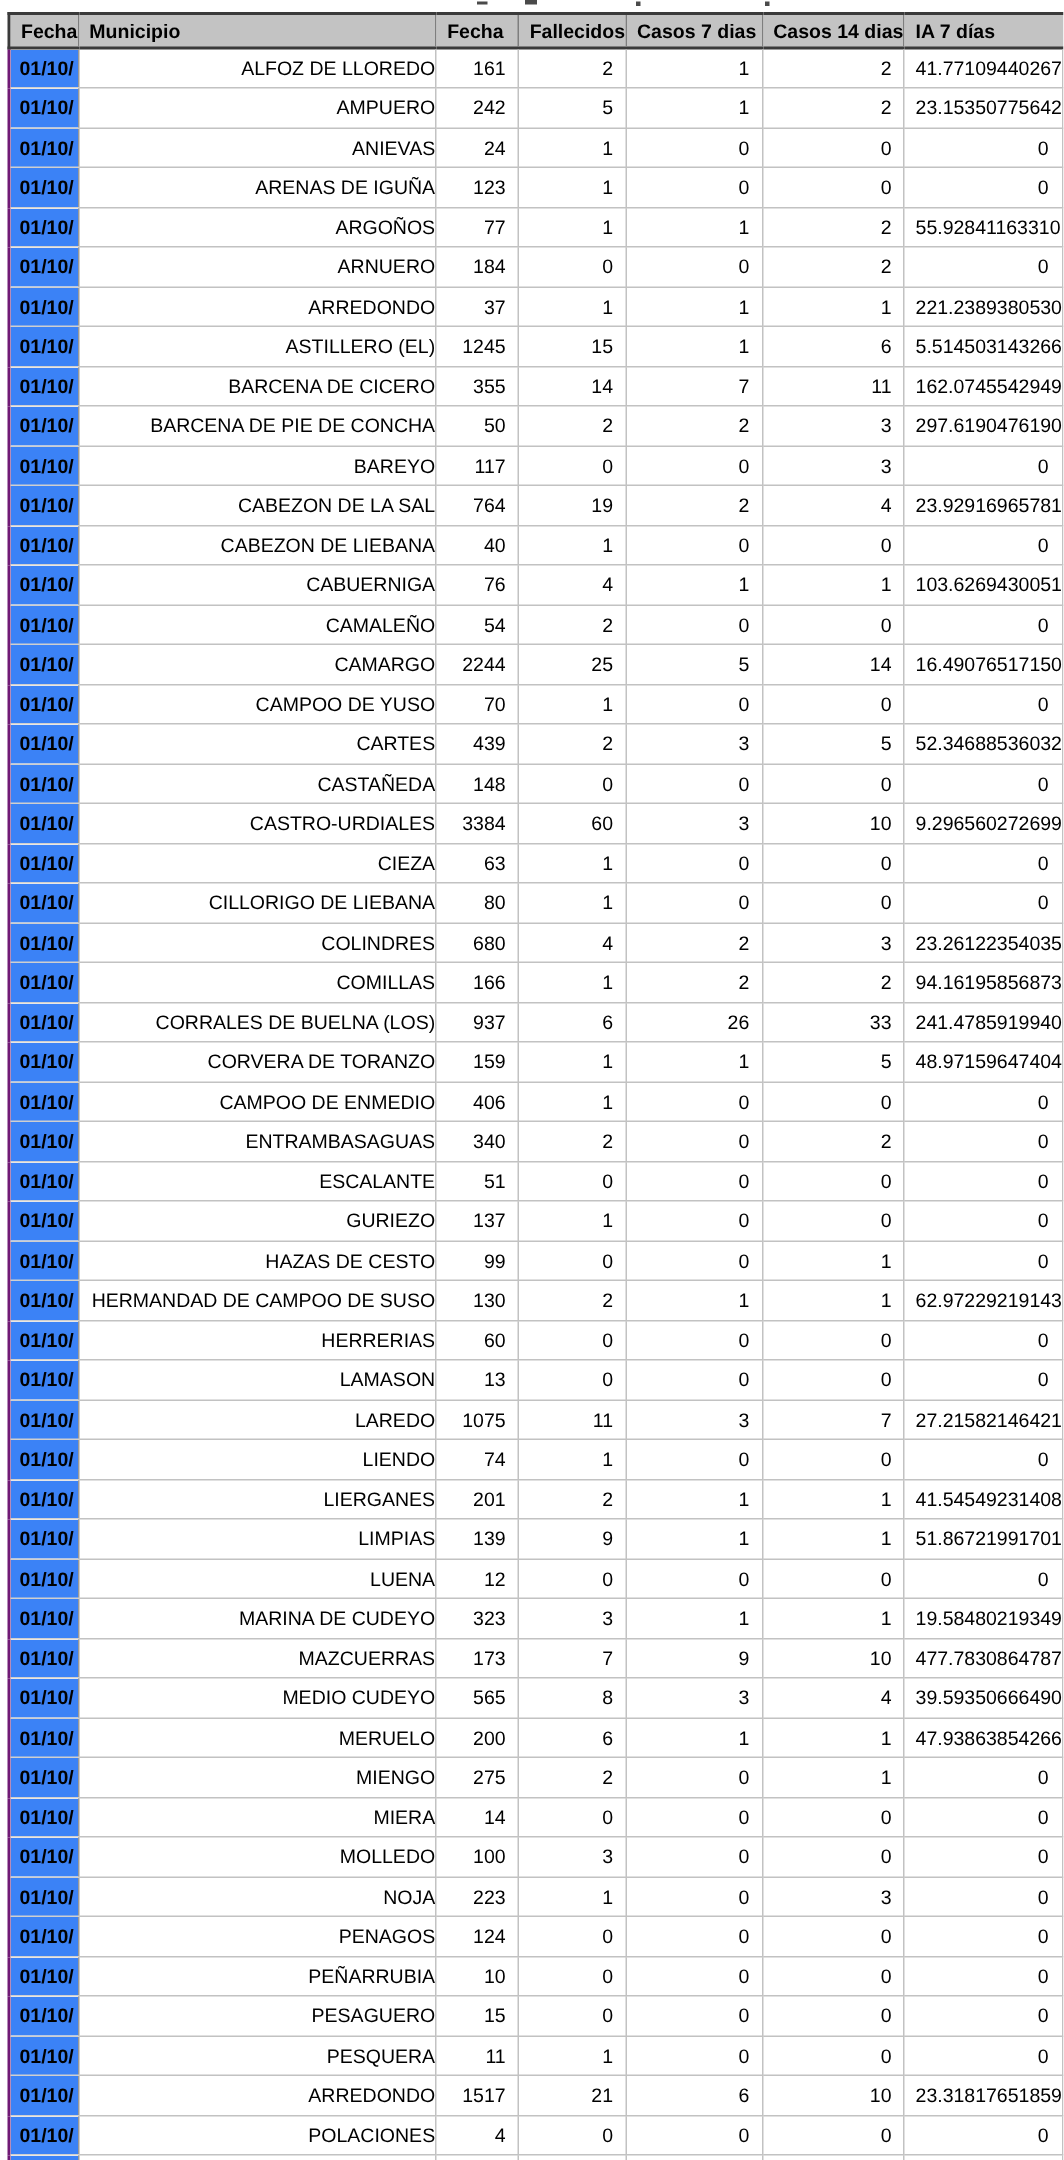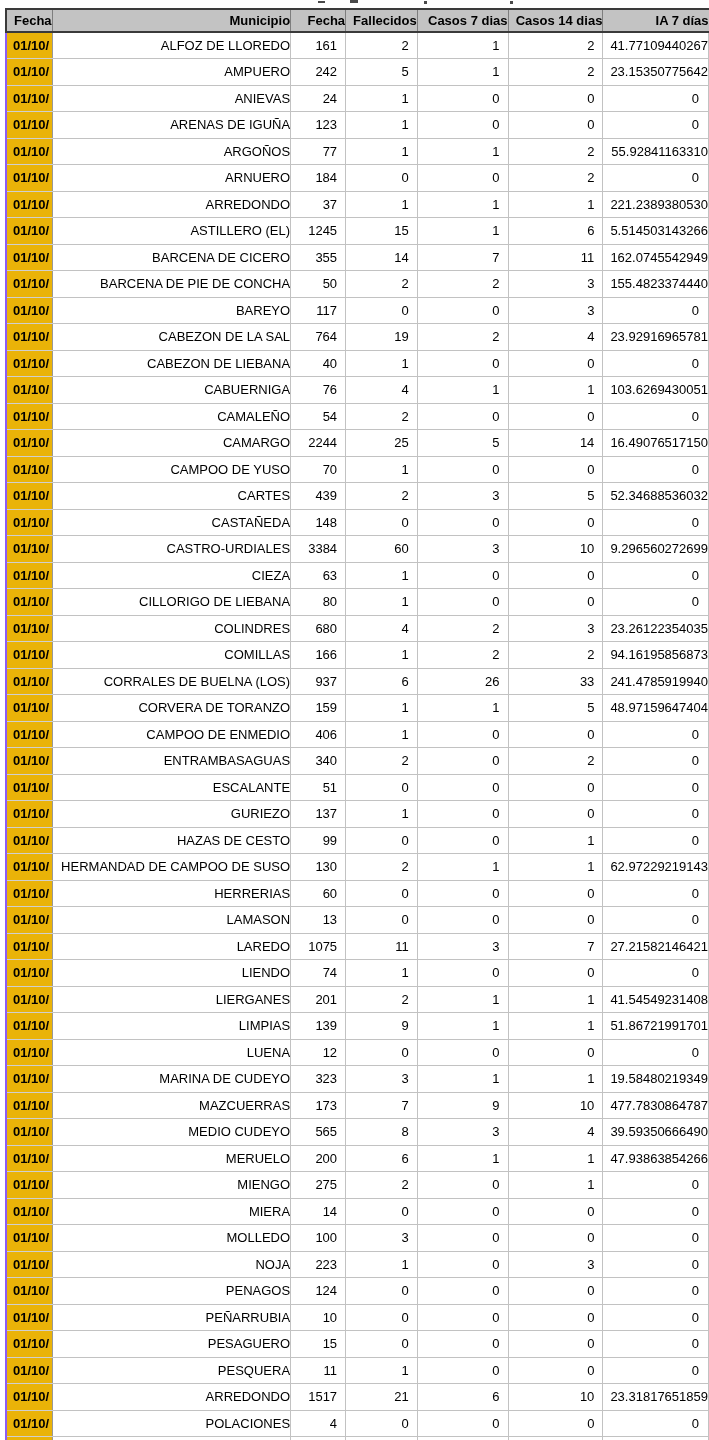--- a/index.html
+++ b/index.html
@@ -12,44 +12,44 @@
   table{border-collapse:collapse;table-layout:fixed;}
   col.w-fecha{width:38px;}
   col.w-muni{width:240px;}
   col.w-casos{width:64px;}
   col.w-fall{width:64px;}
   col.w-c7{width:94px;}
   col.w-c14{width:95px;}
   col.w-ia{width:102px;}
   th{
     background:#c3c3c3;color:#000;font-weight:bold;font-size:13px;
-    text-align:right;height:21px;padding:0 0 0 7px;
+    text-align:left;height:21px;padding:0 0 0 7px;
     border-top:2px solid #3a3a3a;border-bottom:2px solid #3a3a3a;
     border-right:1px solid #7e7e7e;
     overflow:hidden;white-space:nowrap;
   }
   th:first-child{border-left:2px solid #3a3a3a;}
   th:last-child{border-right:none;}
   tbody tr{height:26.5px;}
   td{
     font-size:13px;color:#000;vertical-align:middle;
     border-right:1px solid #c2c2c2;border-bottom:1px solid #c2c2c2;
     overflow:hidden;white-space:nowrap;padding:0;
   }
   td.c-fecha{
-    background:#eab308;font-weight:bold;padding-left:6px;
-    border-left:2px solid #8b5cf6;border-right:1px solid #989898;
+    background:#3b82f6;font-weight:bold;padding-left:6px;
+    border-left:2px solid #701a75;border-right:1px solid #989898;
     border-bottom:1px solid #cfcfcf;
     margin-top:41px;
   }
   td.c-muni{padding-left:7px;text-align:right;}
   td.c-num{text-align:right;padding-right:8px;}
   td.c-ia{overflow:visible;border-right:1px solid #c2c2c2;}
   .ia-val{white-space:nowrap;font-size:13px;}
-  .ia-left{text-align:right;padding-left:7px;}
+  .ia-left{text-align:left;padding-left:7px;}
   .ia-right{text-align:right;padding-right:9px;}
   tr.partial td{border-bottom:none;}
 </style>
 </head>
 <body>
 
 <div class="frag" style="left:318px;top:1px;width:7px;height:2px;"></div>
 <div class="frag" style="left:350px;top:0;width:8px;height:3px;"></div>
 <div class="frag" style="left:424px;top:1px;width:3px;height:3px;"></div>
 <div class="frag" style="left:510px;top:1px;width:3px;height:3px;"></div>
@@ -186,21 +186,21 @@
   </tr>
 
   <tr>
     <td class="c-fecha">01/10/</td>
     <td class="c-muni">BARCENA DE PIE DE CONCHA</td>
     <td class="c-num">50</td>
     <td class="c-num">2</td>
     <td class="c-num">2</td>
     <td class="c-num">3</td>
     <td class="c-ia">
-            <div class="ia-val ia-left">155.4823374440</div>
+            <div class="ia-val ia-left">297.6190476190</div>
           </td>
   </tr>
 
   <tr>
     <td class="c-fecha">01/10/</td>
     <td class="c-muni">BAREYO</td>
     <td class="c-num">117</td>
     <td class="c-num">0</td>
     <td class="c-num">0</td>
     <td class="c-num">3</td>

